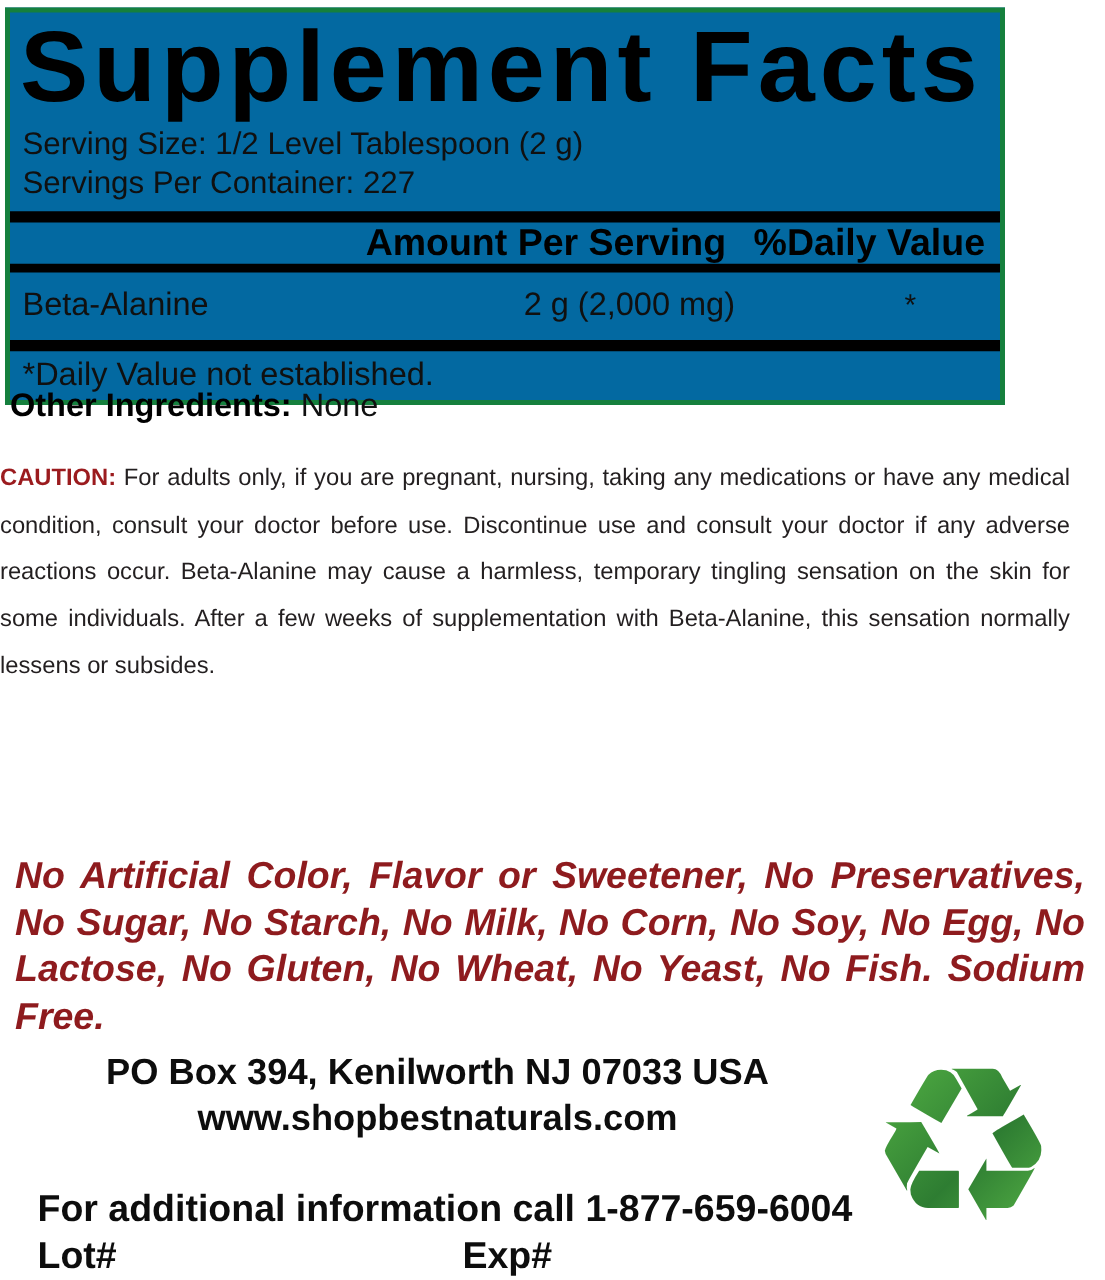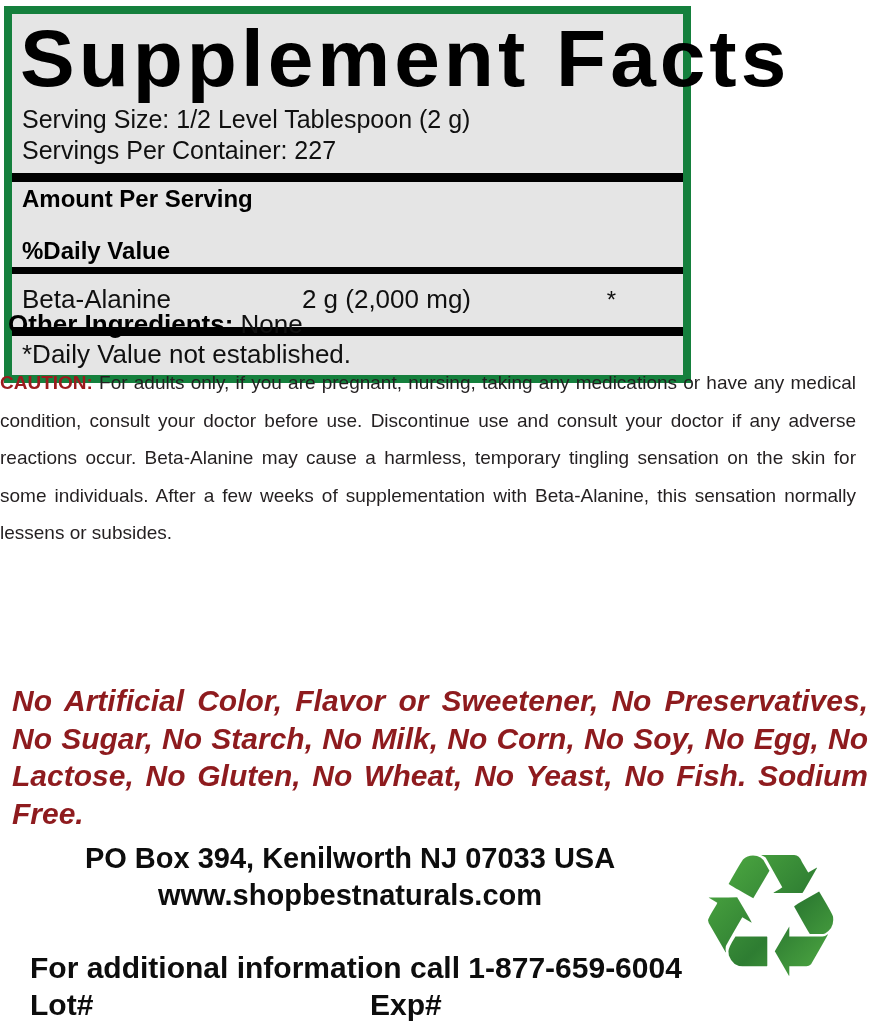--- a/index.html
+++ b/index.html
@@ -12,23 +12,23 @@
     font-family: "Liberation Sans", sans-serif;
     color: #1b1718;
     -webkit-font-smoothing: antialiased;
   }
   .label-root { position: relative; width: 884px; height: 1024px; background: #fff; }
 
   
   .facts-panel {
     position: absolute;
     left: 4px; top: 6px;
-    width: 687px;
-    border: 8px solid #15803d;
-    background: #e5e5e5;
+    width: 800px;
+    border: 4px solid #15803d;
+    background: #0369a1;
     box-sizing: border-box;
   }
   .facts-title {
     font-size: 82px;
     font-weight: bold;
     letter-spacing: 4px;
     line-height: 86px;
     padding: 2px 6px 0 8px;
     white-space: nowrap;
     transform: scaleY(0.98);
@@ -45,26 +45,25 @@
   .bar { background: #000; width: 100%; }
   .bar.thick { height: 9px; }
   .bar.mid { height: 7px; }
   .bar.top-gap { margin-top: 7px; }
 
   .cols-header {
     display: flex;
     justify-content: flex-end;
     align-items: baseline;
     gap: 22px;
-    font-size: 24px;
+    font-size: 30px;
     font-weight: bold;
     line-height: 30px;
     padding: 2px 12px 1px 10px;
     color: #000;
-    flex-direction: column;
   }
   .nutrient-row {
     display: flex;
     align-items: baseline;
     font-size: 26px;
     line-height: 32px;
     padding: 9px 12px 11px 10px;
     color: #101010;
   }
   .nutrient-name { flex: 1; }

